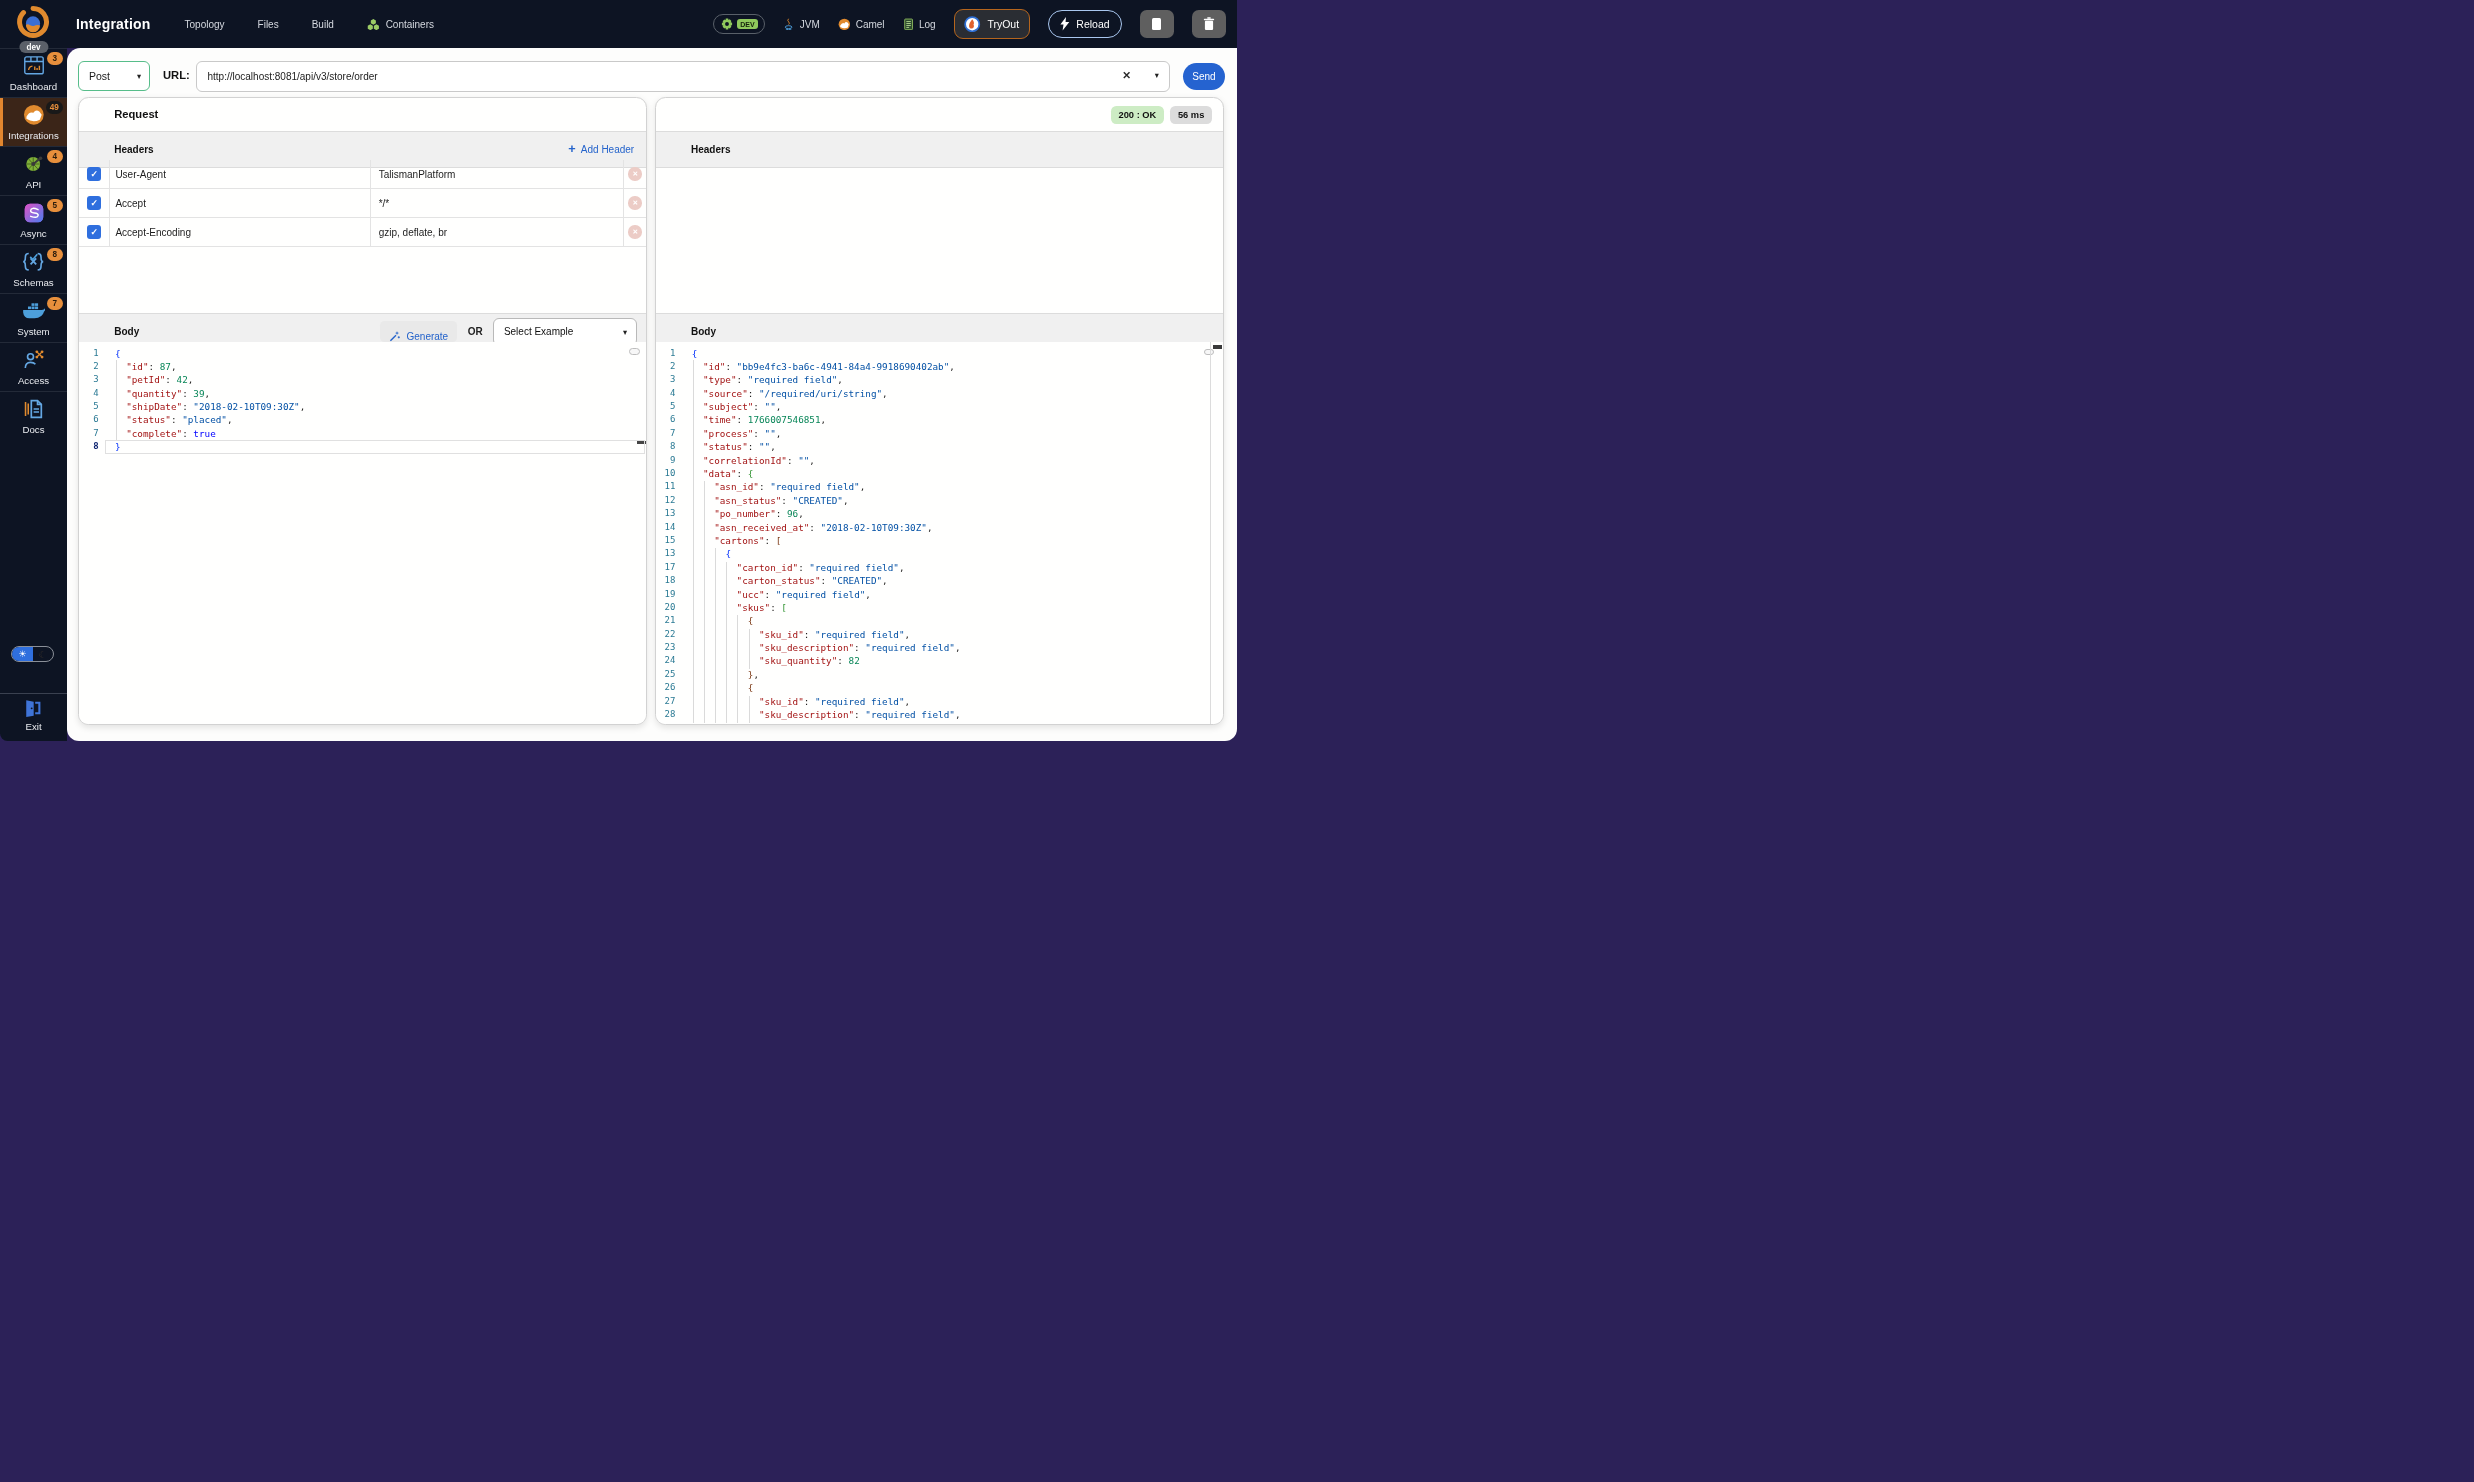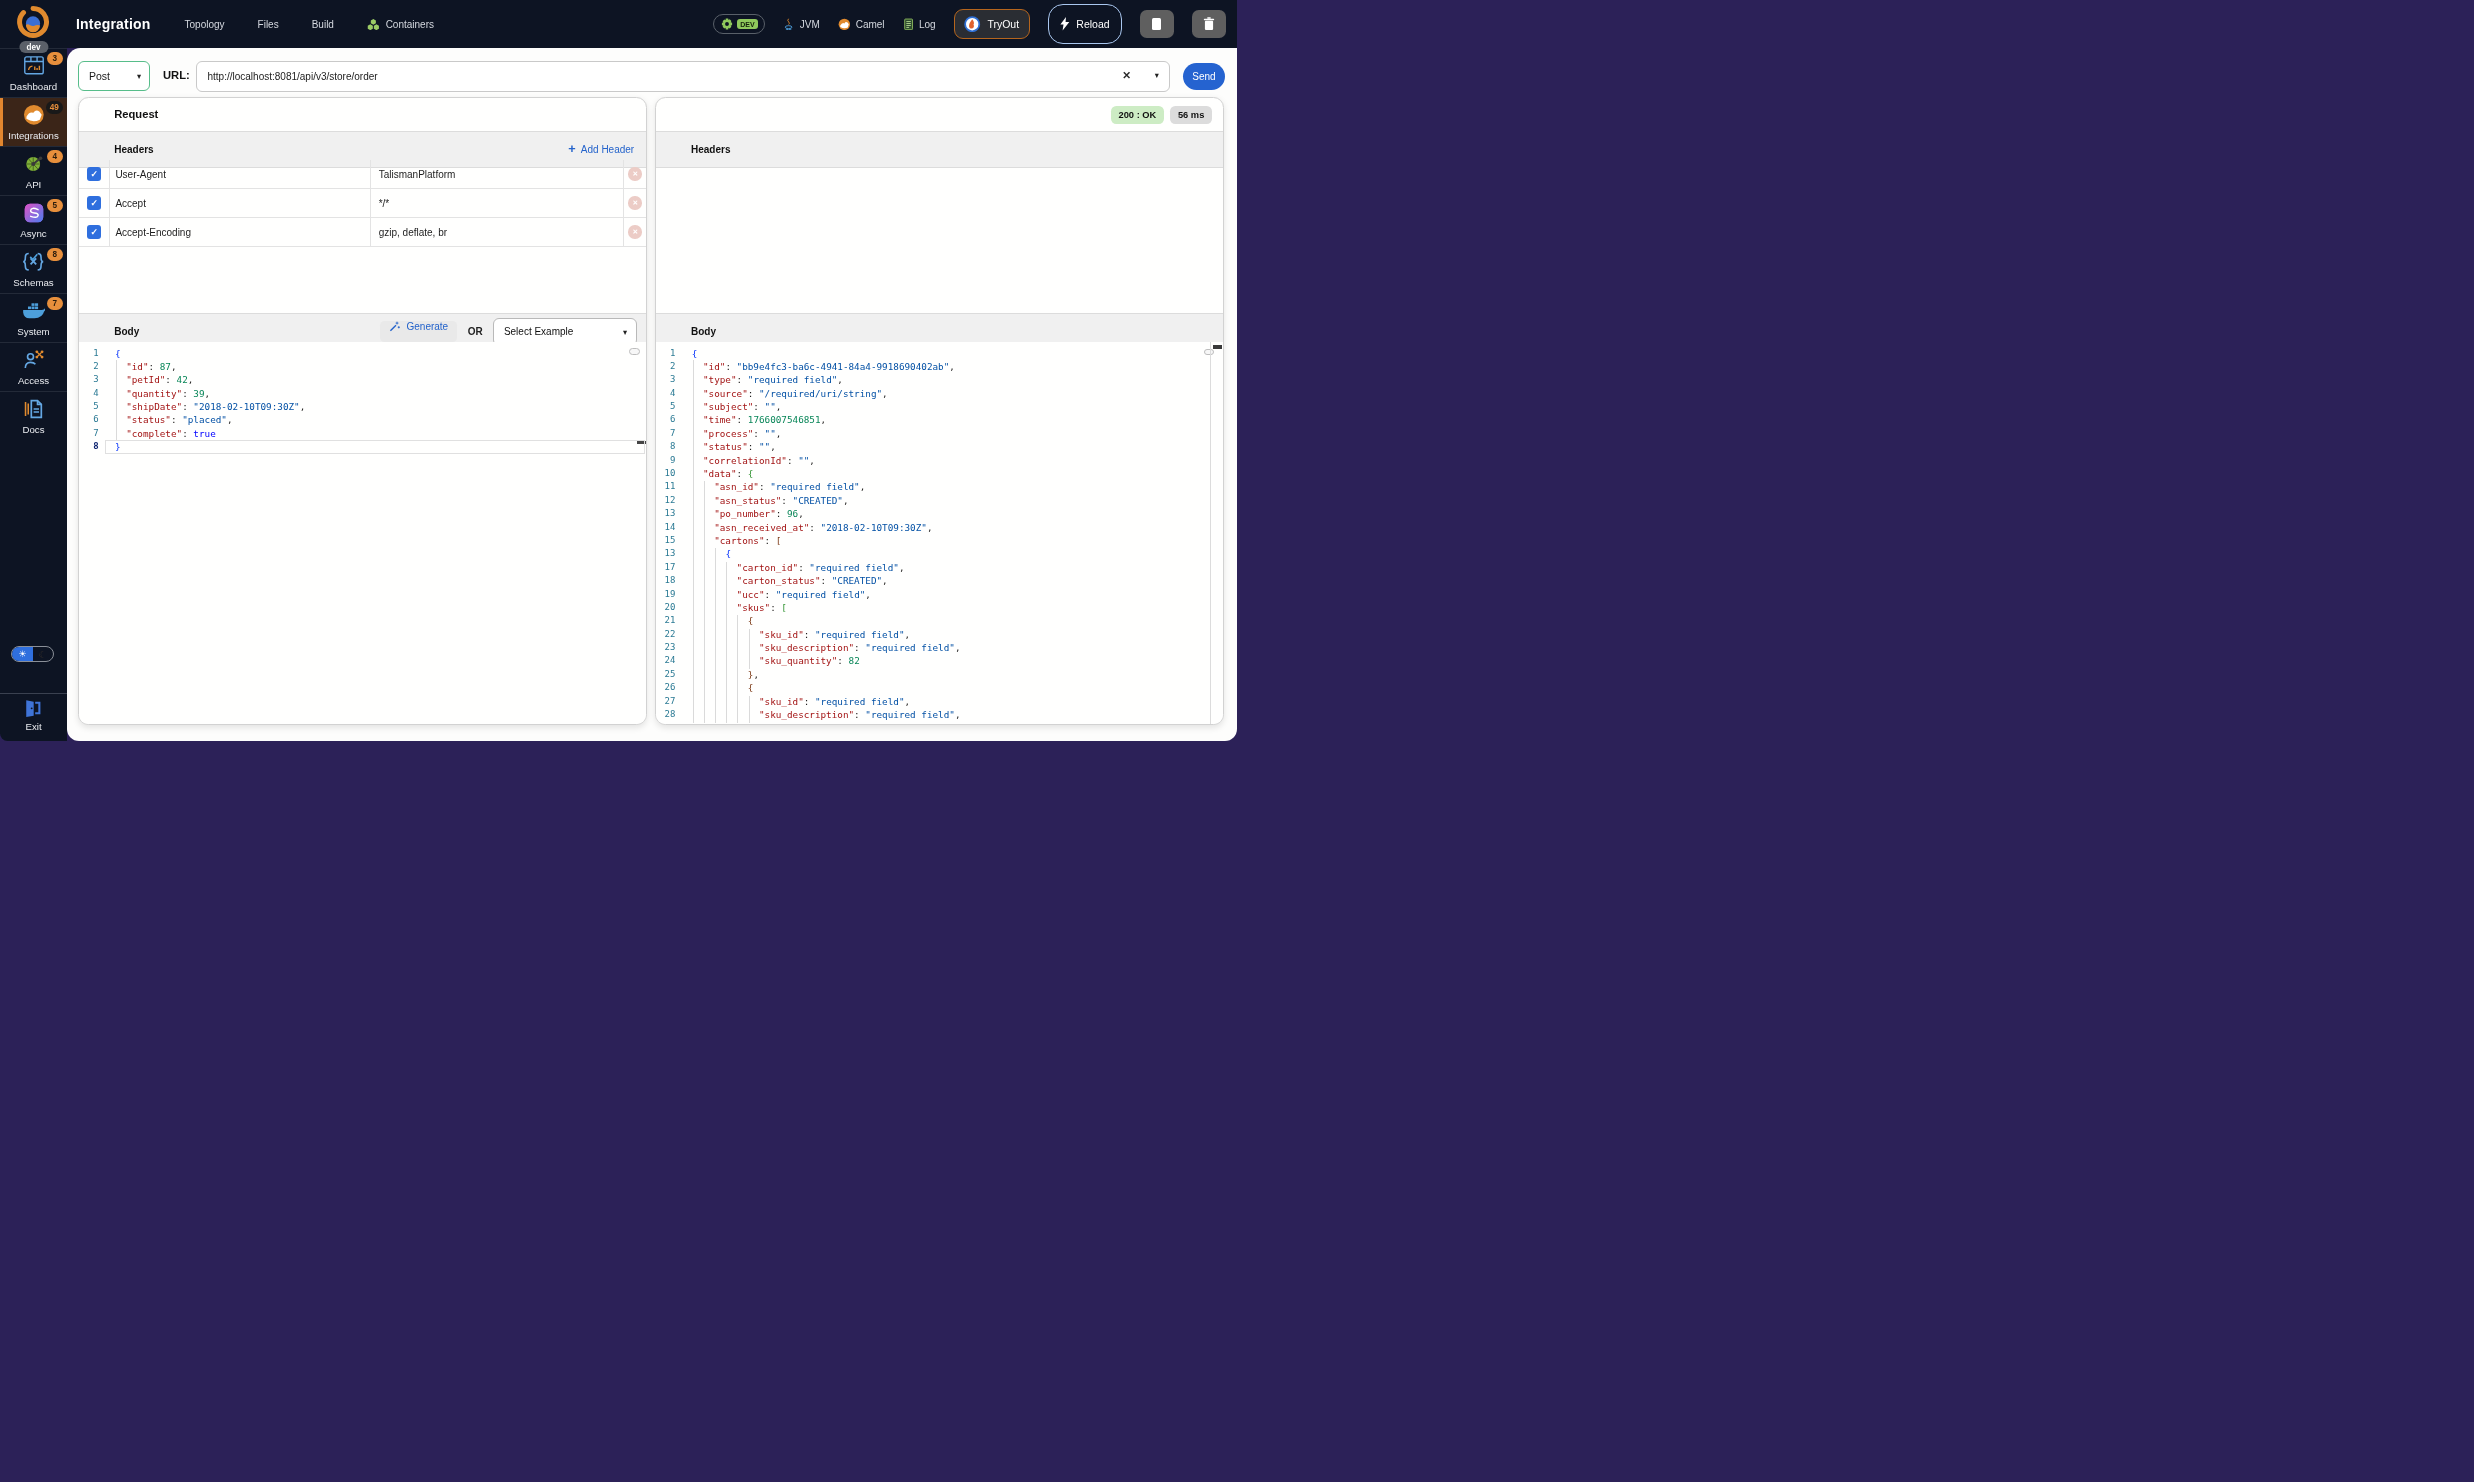--- a/index.html
+++ b/index.html
@@ -12,21 +12,21 @@
   .nav-logo svg { position:absolute; left:16.4px; top:5.2px; }
   .dev-pill { position:absolute; left:50%; transform:translateX(-50%); bottom:-5.2px; background:#5b6069; color:#fff; font-size:8.2px; font-weight:bold; border-radius:7.5px; padding:1.5px 7.5px; z-index:8; }
   .nav-title { color:#fff; font-size:14px; font-weight:bold; margin-left:9px; letter-spacing:0.2px; }
   .nav-links { display:flex; gap:33px; margin-left:34px; align-items:center; }
   .nav-link { color:#d4d8df; font-size:10px; display:flex; align-items:center; gap:6px; cursor:pointer; }
   .nav-right { margin-left:auto; display:flex; align-items:center; gap:18px; padding-right:11.2px; }
   .devmode-pill { display:flex; align-items:center; gap:4.5px; border:0.7px solid #596069; border-radius:11.2px; padding:3px 6.7px; }
   .devmode-badge { background:#8fc95c; color:#14220b; font-size:7px; font-weight:bold; border-radius:3px; padding:1.5px 3px; }
   .tool-item { display:flex; align-items:center; gap:5.2px; color:#d4d8df; font-size:10px; }
   .btn-tryout { height:30px; border:1.5px solid #b5651d; background:#2a2d33; border-radius:9px; color:#fff; font-size:10.5px; display:flex; align-items:center; gap:6.7px; padding:0 9.7px; cursor:pointer; }
-  .btn-reload { height:40px; border:1.5px solid #a9c7ef; background:transparent; border-radius:15px; color:#fff; font-size:10.5px; display:flex; align-items:center; gap:6.7px; padding:0 11.2px; cursor:pointer; }
+  .btn-reload { height:28px; border:1.5px solid #a9c7ef; background:transparent; border-radius:15px; color:#fff; font-size:10.5px; display:flex; align-items:center; gap:6.7px; padding:0 11.2px; cursor:pointer; }
   .btn-sq { width:34px; height:28px; border-radius:6.7px; background:#5f5f5f; border:none; display:flex; align-items:center; justify-content:center; cursor:pointer; }
   .stop-glyph { width:9px; height:12px; background:#fff; border-radius:1.5px; }
 
   
   .sidebar { position:absolute; left:0; top:48px; width:67px; bottom:0; background:#0d1423; z-index:4; border-bottom-left-radius:7.5px; }
   .side-item { position:relative; height:49px; border-top:0.7px solid #232a38; text-align:center; cursor:pointer; }
   .side-item .icon { position:absolute; left:0; right:0; top:6px; height:21px; display:flex; align-items:center; justify-content:center; }
   .side-item .lbl { position:absolute; left:0; right:0; bottom:5.2px; color:#e9ebef; font-size:9.7px; }
   .side-badge { position:absolute; top:3px; right:4.5px; min-width:15.7px; height:13.4px; border-radius:6.7px; background:#e78f3c; color:#2b1c0c; font-size:8.2px; font-weight:bold; display:flex; align-items:center; justify-content:center; padding:0 3.7px; }
   .side-item.active { background:#3b2518; }
@@ -67,21 +67,21 @@
   .htable { position:absolute; top:62px; left:0; right:0; }
   .hrow { display:flex; height:29px; border-bottom:0.7px solid #e3e3e3; font-size:10px; color:#1d1d1d; }
   .c-check { width:31px; border-right:0.7px solid #e3e3e3; display:flex; align-items:center; justify-content:center; }
   .c-name { width:261px; border-right:0.7px solid #e3e3e3; display:flex; align-items:center; padding-left:5.2px; }
   .c-val { flex:1; display:flex; align-items:center; padding-left:7.5px; }
   .c-del { width:23px; border-left:0.7px solid #e3e3e3; display:flex; align-items:center; justify-content:center; }
   .checkbox { width:13.4px; height:13.4px; border-radius:3px; background:#2f6fde; color:#fff; font-size:9px; font-weight:bold; display:flex; align-items:center; justify-content:center; cursor:pointer; }
   .del-btn { width:13.4px; height:13.4px; border-radius:50%; background:#ecccc6; color:#fff; font-size:6.7px; font-weight:bold; display:flex; align-items:center; justify-content:center; cursor:pointer; }
 
   .body-tools { position:absolute; right:9px; display:flex; align-items:center; }
-  .gen-btn { height:21.7px; background:#e9e9e9; border:none; border-radius:4.5px; color:#2463cb; font-size:10px; display:flex; align-items:flex-start; gap:6px; padding:0 9px; cursor:pointer; font-family:"Liberation Sans",sans-serif; }
+  .gen-btn { height:21.7px; background:#e9e9e9; border:none; border-radius:4.5px; color:#2463cb; font-size:10px; display:flex; align-items:flex-end; gap:6px; padding:0 9px; cursor:pointer; font-family:"Liberation Sans",sans-serif; }
   .or-lbl { font-weight:bold; font-size:10px; color:#222; margin:0 10.5px; }
   .example-select { width:144px; height:28px; background:#fff; border:0.7px solid #b9b9b9; border-radius:6px; display:flex; align-items:center; justify-content:space-between; padding:0 9px 0 9.7px; font-size:10px; font-weight:normal; cursor:pointer; }
 
   
   .editor { position:absolute; left:0; right:0; top:244px; bottom:0; padding-top:4.5px; font-family:"DejaVu Sans Mono",monospace; font-size:9.3px; line-height:13.4px; overflow:hidden; background:#fffffe; }
   .cl { display:flex; height:13.4px; position:relative; }
   .ln { width:19.4px; flex:none; text-align:right; color:#2b7a94; font-size:9px; }
   .ct { margin-left:16.4px; white-space:pre; }
   .cl.cur .ln { color:#0b216f; font-weight:bold; }
   .cl.cur::after { content:""; position:absolute; left:25.4px; right:1.5px; top:-0.7px; bottom:-0.7px; border:0.7px solid #e0e0e0; }

